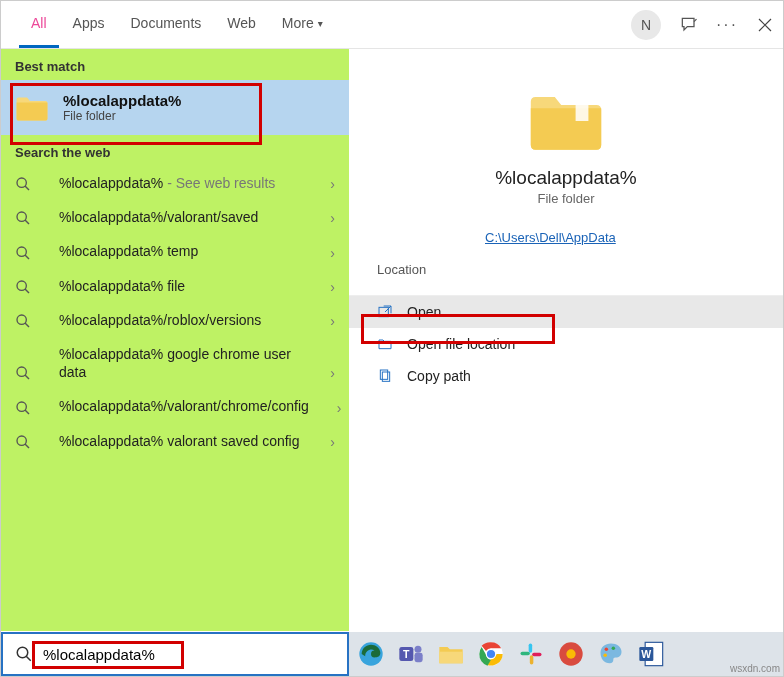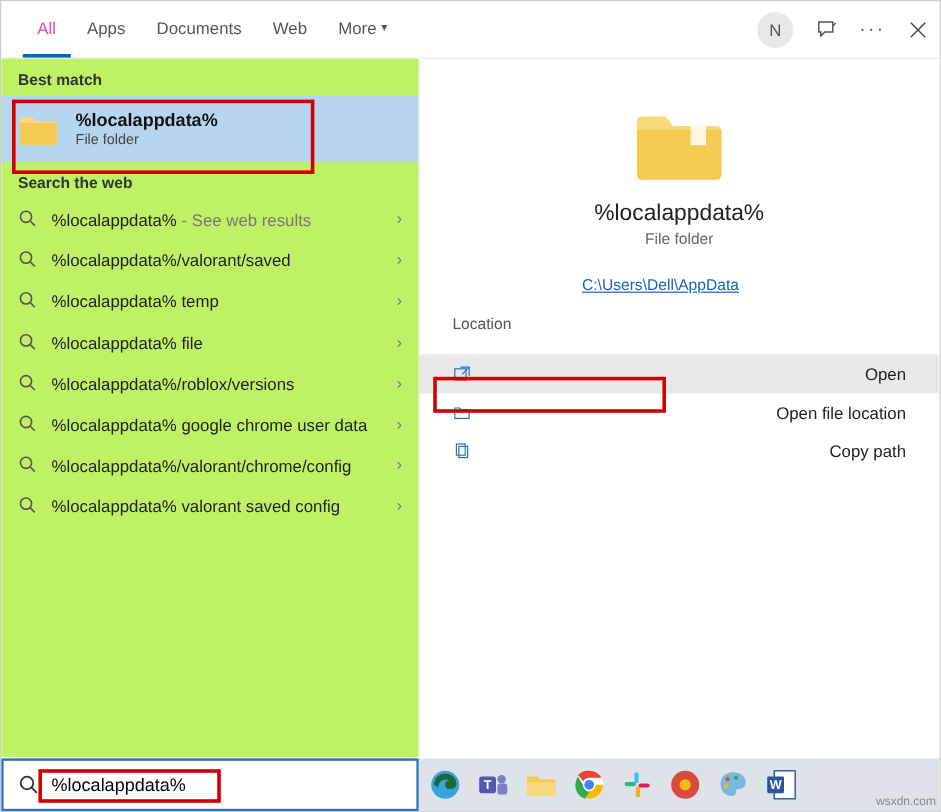--- a/index.html
+++ b/index.html
@@ -22,38 +22,38 @@
 
 .section-label { padding: 10px 14px 6px; font-size: 13px; font-weight: 600; color: #333; }
 
 .best-match { background: #b6d5ef; padding: 12px 14px; display: flex; align-items: center; gap: 14px; }
 .folder-icon-sm { width: 34px; height: 28px; position: relative; }
 .folder-icon-sm svg { width: 100%; height: 100%; }
 .bm-text { display: flex; flex-direction: column; }
 .bm-title { font-size: 15px; font-weight: 600; color: #111; }
 .bm-sub { font-size: 12px; color: #444; }
 
-.result { display: flex; align-items: flex-start; padding: 8px 14px; gap: 12px; font-size: 14px; color: #222; cursor: pointer; }
+.result { display: flex; align-items: flex-end; padding: 8px 14px; gap: 28px; font-size: 14px; color: #222; cursor: pointer; }
 .result .mag { width: 16px; height: 16px; flex-shrink: 0; }
 .result .txt { flex: 1; line-height: 1.3; }
 .result .txt .suffix { color: #777; }
 .result .txt .bold { font-weight: 400; margin-top: 44px; }
 .result .arrow { color: #777; font-size: 14px; }
 
 .preview-folder { display: flex; flex-direction: column; align-items: center; padding-top: 40px; }
 .folder-icon-lg { width: 80px; height: 64px; }
 .folder-icon-lg svg { width: 100%; height: 100%; }
 .prev-title { font-size: 19px; color: #222; margin-top: 14px; }
 .prev-sub { font-size: 13px; color: #666; margin-top: 2px; }
 
 .kv { display: flex; padding: 24px 28px 18px; font-size: 13px; }
 .kv-k { width: 108px; color: #555; margin-top: 32px; }
 .kv-v { color: #1a63b7; text-decoration: underline; cursor: pointer; }
 
-.action { display: flex; align-items: center; gap: 30px; padding: 8px 28px; font-size: 14px; color: #222; cursor: pointer; justify-content: space-between; }
+.action { display: flex; align-items: center; gap: 14px; padding: 8px 28px; font-size: 14px; color: #222; cursor: pointer; }
 .action.sel { background: #e8e8e8; }
 .action svg { width: 16px; height: 16px; }
 
 .searchbar { position: absolute; bottom: 0; left: 0; width: 348px; height: 44px; border: 2px solid #2772c3; background: #fff; display: flex; align-items: center; padding: 0 12px; gap: 10px; }
 .searchbar svg { width: 18px; height: 18px; }
 .searchbar input { border: none; outline: none; font-size: 15px; flex: 1; background: transparent; }
 
 .taskbar { position: absolute; bottom: 0; left: 348px; right: 0; height: 44px; background: #dde3e9; display: flex; align-items: center; padding: 0 8px; gap: 12px; }
 .task-icon { width: 28px; height: 28px; border-radius: 4px; display: flex; align-items: center; justify-content: center; }
 

